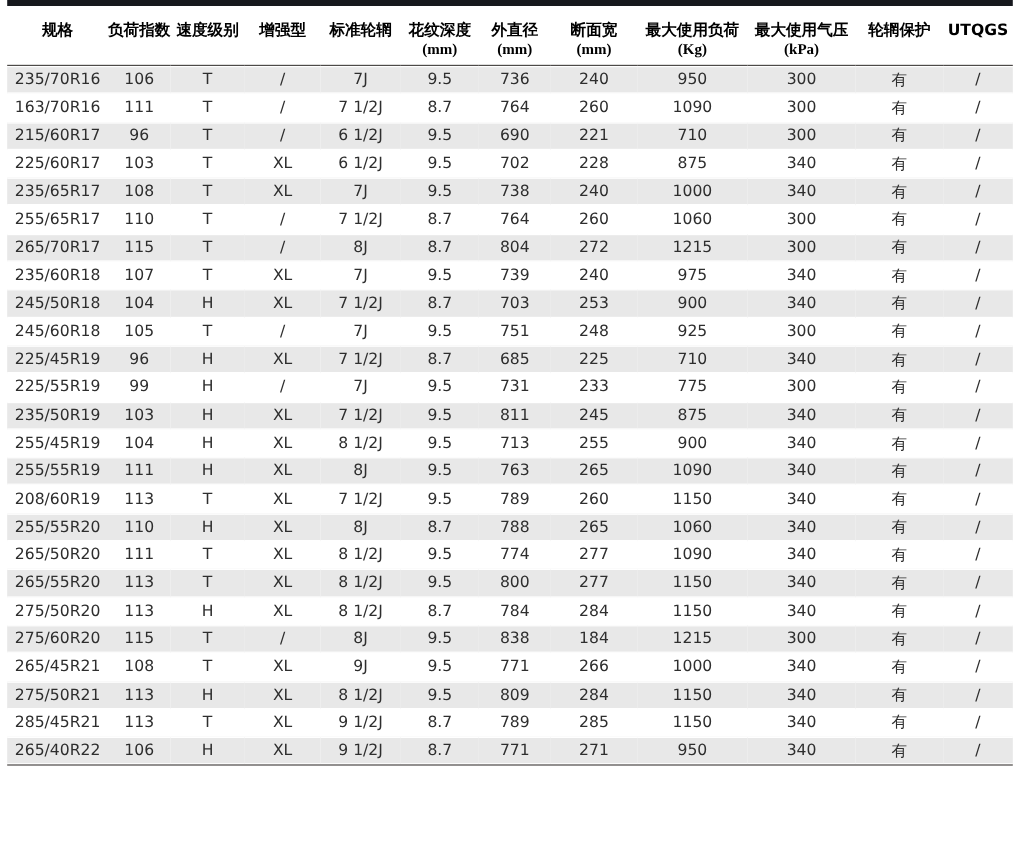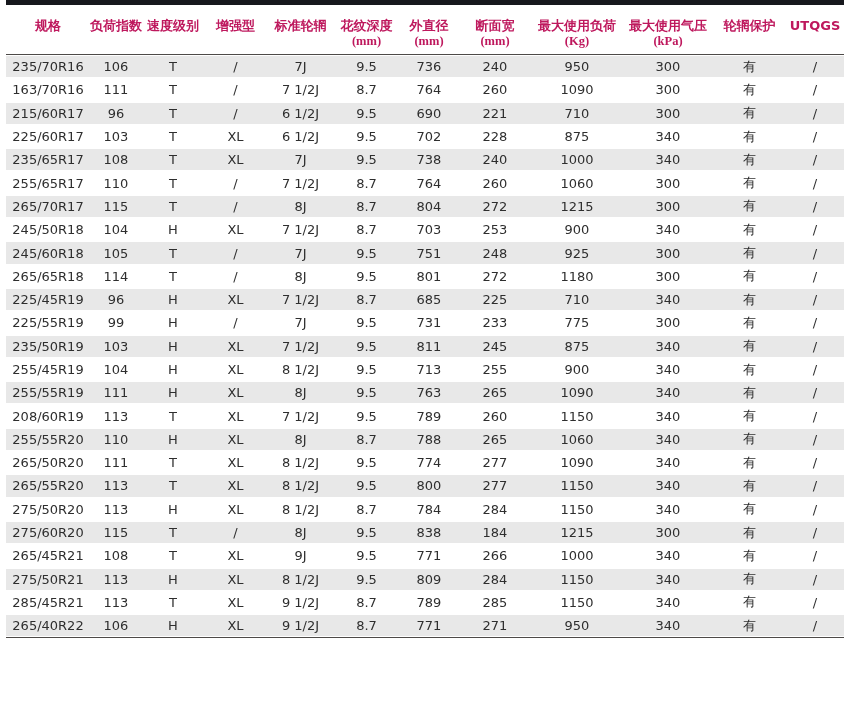--- a/index.html
+++ b/index.html
@@ -24,21 +24,21 @@
     width: 838px;
     table-layout: fixed;
     border-collapse: separate;
     border-spacing: 0;
   }
   table.spec thead th {
     vertical-align: top;
     text-align: center;
     font-size: 13px;
     font-weight: 600;
-    color: #be185d;
+    color: #000000;
     padding: 13px 0 5px 0;
     border-bottom: 1px solid #4d4a48;
     line-height: 16px;
   }
   .h-unit {
     font-size: 12.5px;
     font-weight: 600;
     line-height: 15px;
     font-family: Liberation Serif, serif;
   }
@@ -220,20 +220,34 @@
           <td>8J</td>
           <td>8.7</td>
           <td>804</td>
           <td>272</td>
           <td>1215</td>
           <td>300</td>
           <td>有</td>
           <td>/</td>
         </tr>
         <tr>
+          <td>235/60R18</td>
+          <td>107</td>
+          <td>T</td>
+          <td>XL</td>
+          <td>7J</td>
+          <td>9.5</td>
+          <td>739</td>
+          <td>240</td>
+          <td>975</td>
+          <td>340</td>
+          <td>有</td>
+          <td>/</td>
+        </tr>
+        <tr>
           <td>245/50R18</td>
           <td>104</td>
           <td>H</td>
           <td>XL</td>
           <td>7 1/2J</td>
           <td>8.7</td>
           <td>703</td>
           <td>253</td>
           <td>900</td>
           <td>340</td>
@@ -243,34 +257,20 @@
         <tr>
           <td>245/60R18</td>
           <td>105</td>
           <td>T</td>
           <td>/</td>
           <td>7J</td>
           <td>9.5</td>
           <td>751</td>
           <td>248</td>
           <td>925</td>
-          <td>300</td>
-          <td>有</td>
-          <td>/</td>
-        </tr>
-        <tr>
-          <td>265/65R18</td>
-          <td>114</td>
-          <td>T</td>
-          <td>/</td>
-          <td>8J</td>
-          <td>9.5</td>
-          <td>801</td>
-          <td>272</td>
-          <td>1180</td>
           <td>300</td>
           <td>有</td>
           <td>/</td>
         </tr>
         <tr>
           <td>225/45R19</td>
           <td>96</td>
           <td>H</td>
           <td>XL</td>
           <td>7 1/2J</td>

